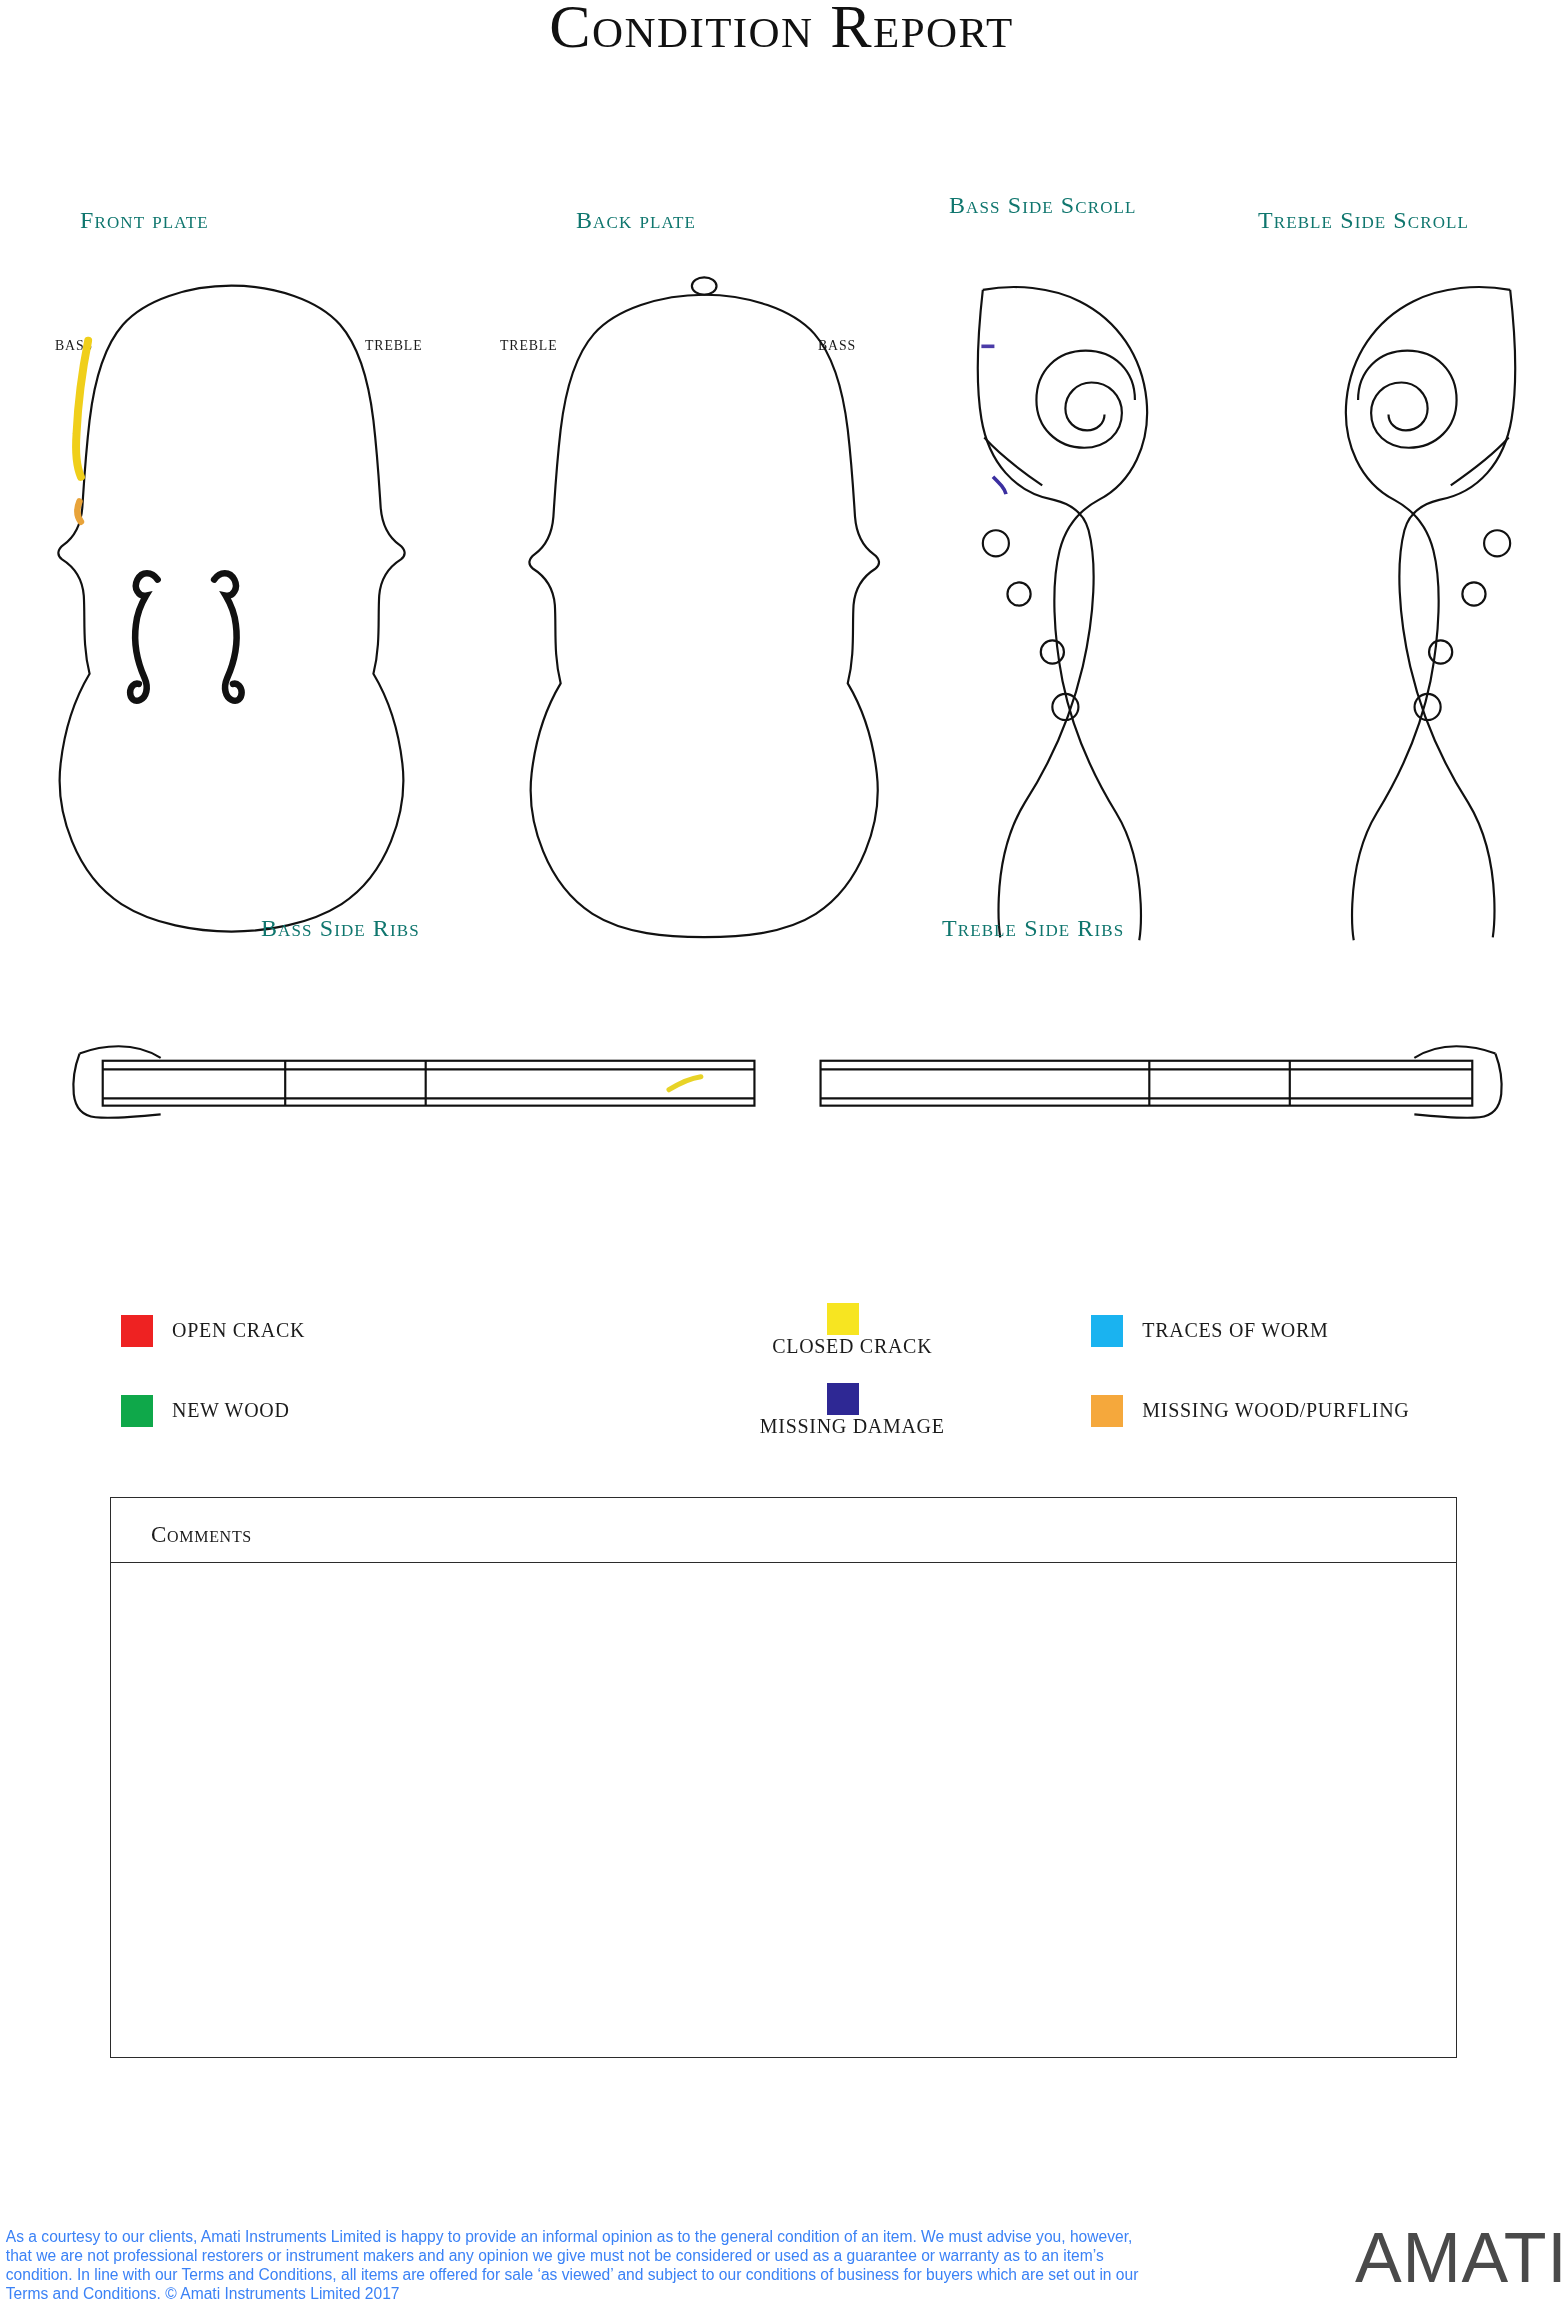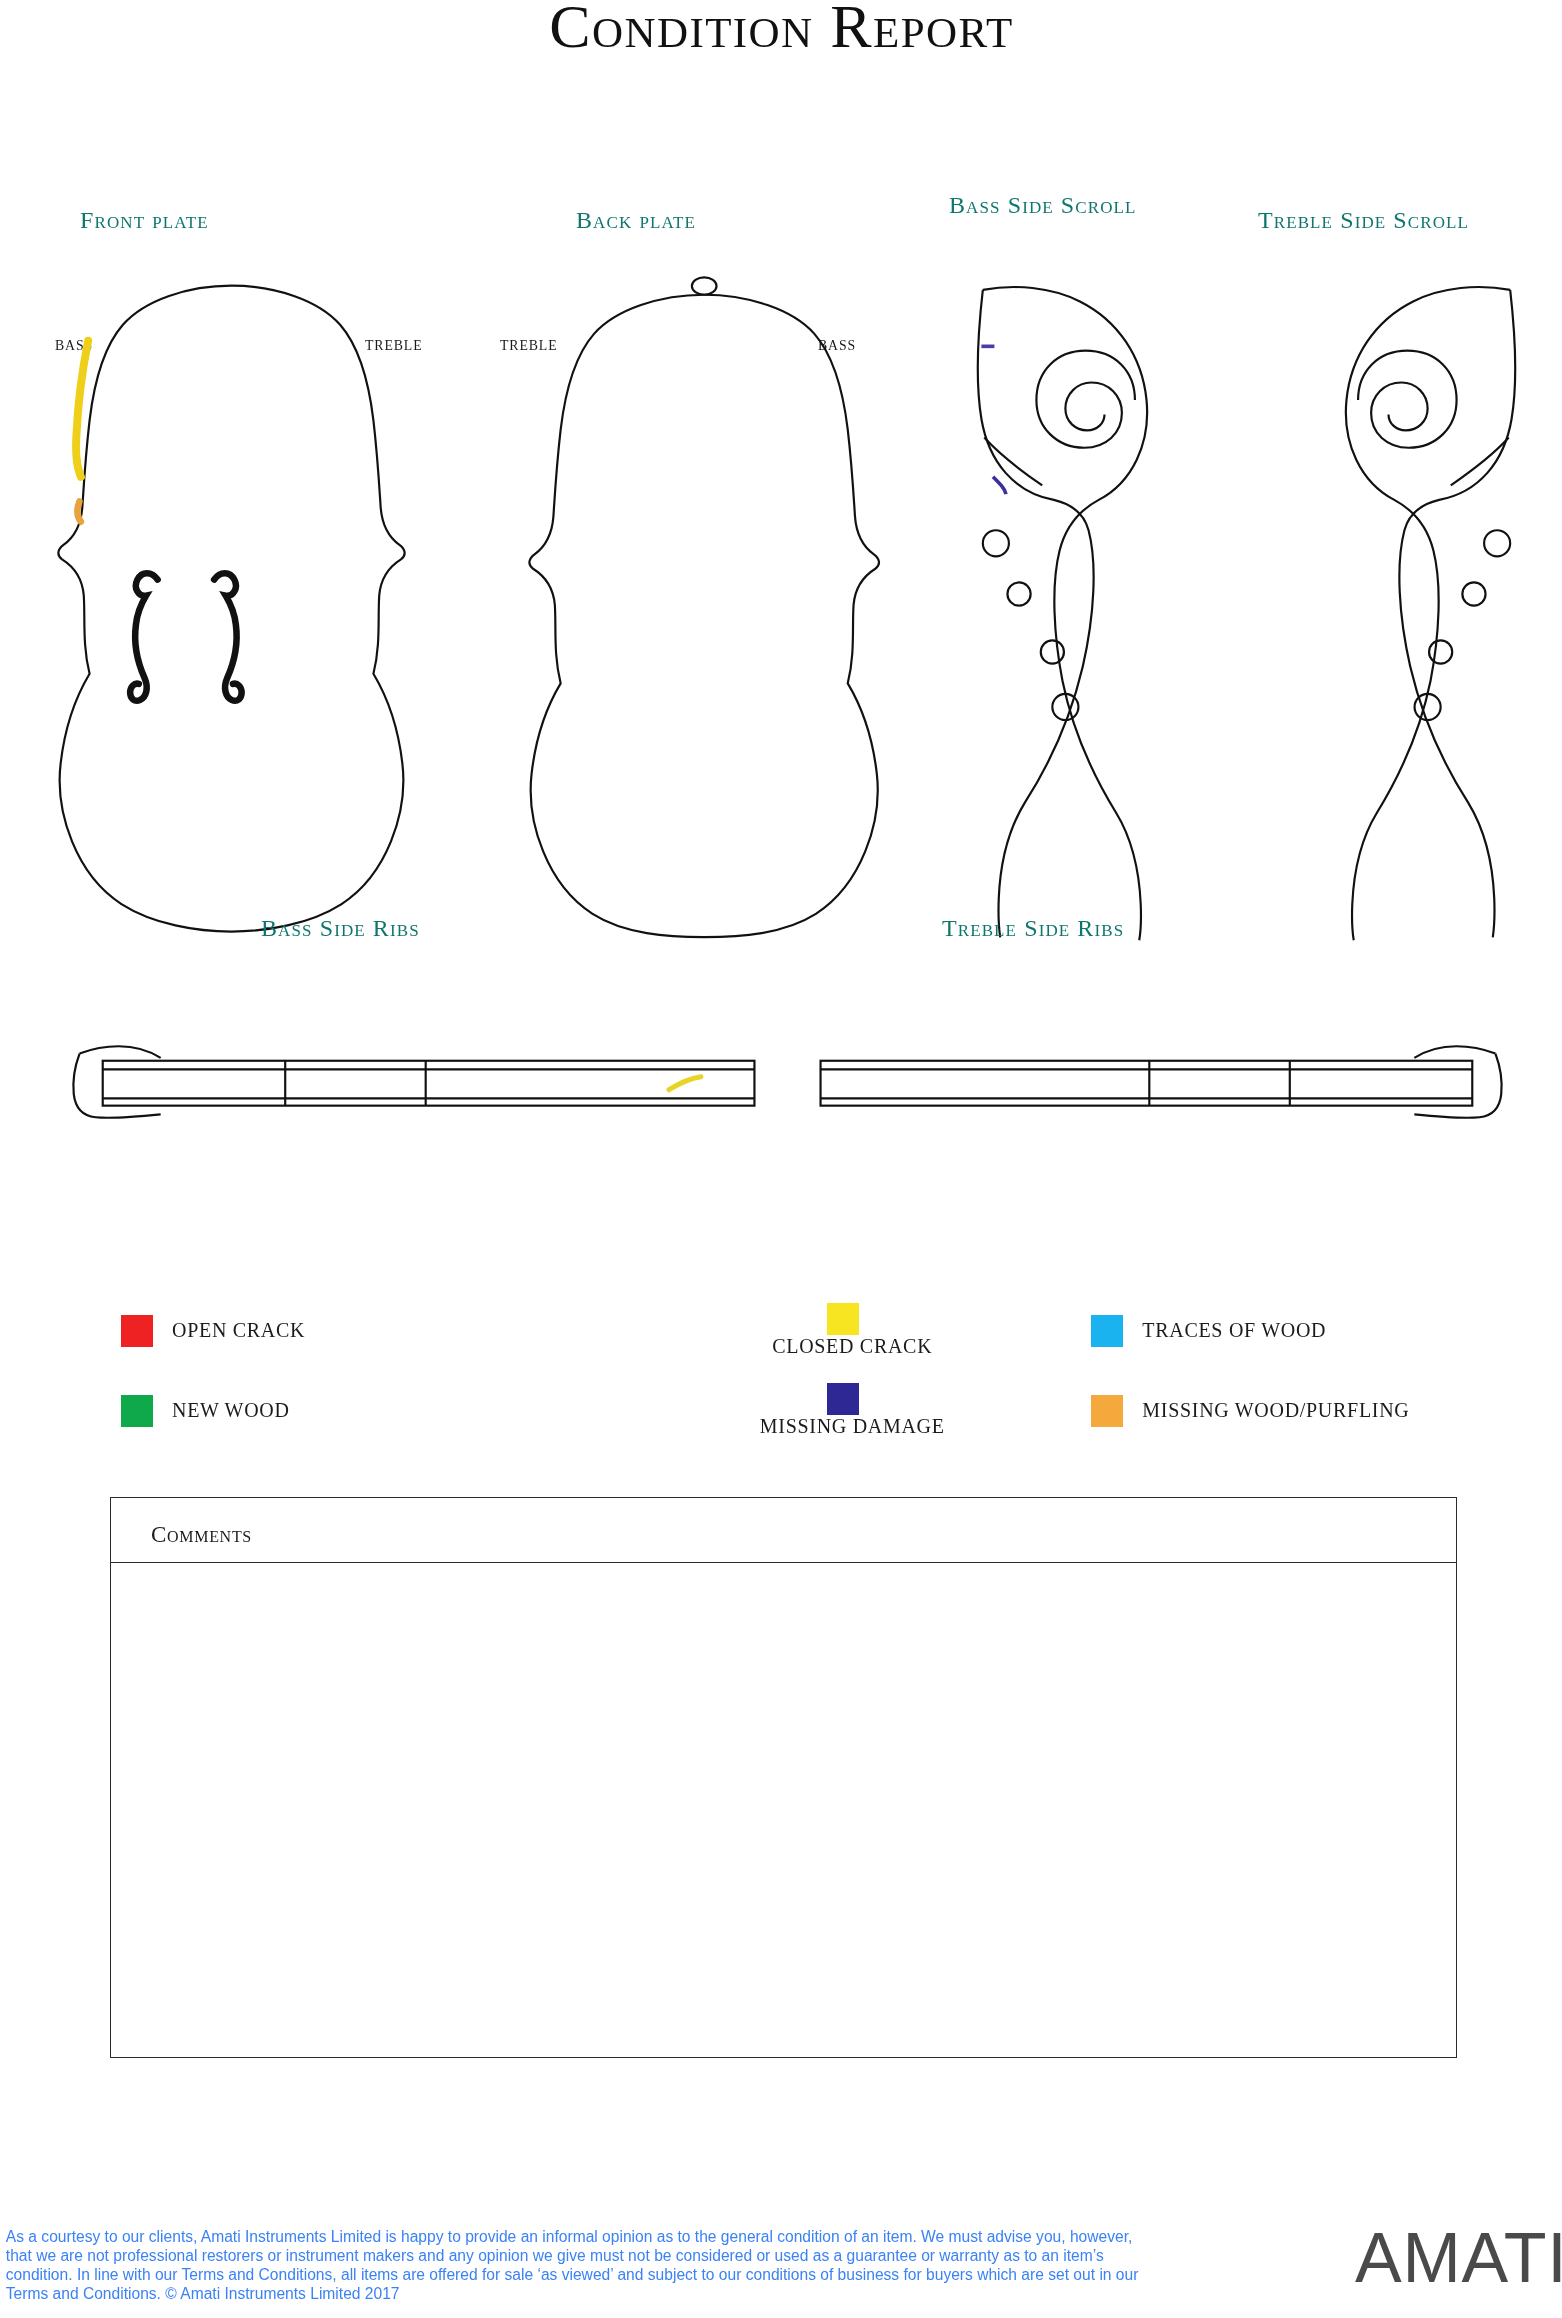--- a/index.html
+++ b/index.html
@@ -324,21 +324,21 @@
       <div class="legend-item c1">
         <span class="swatch" style="background:#ee2222;"></span>
         <span class="legend-label">OPEN CRACK</span>
       </div>
       <div class="legend-item c2">
         <span class="swatch" style="background:#f7e521;"></span>
         <span class="legend-label">CLOSED CRACK</span>
       </div>
       <div class="legend-item c3">
         <span class="swatch" style="background:#1ab3f0;"></span>
-        <span class="legend-label">TRACES OF WOOD</span>
+        <span class="legend-label">TRACES OF WORM</span>
       </div>
     </div>
     <div class="legend-row">
       <div class="legend-item c1">
         <span class="swatch" style="background:#0fa84a;"></span>
         <span class="legend-label">NEW WOOD</span>
       </div>
       <div class="legend-item c2">
         <span class="swatch" style="background:#2e2894;"></span>
         <span class="legend-label">MISSING DAMAGE</span>

